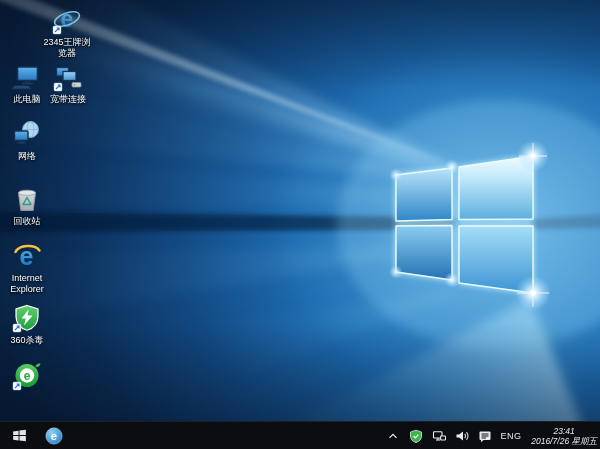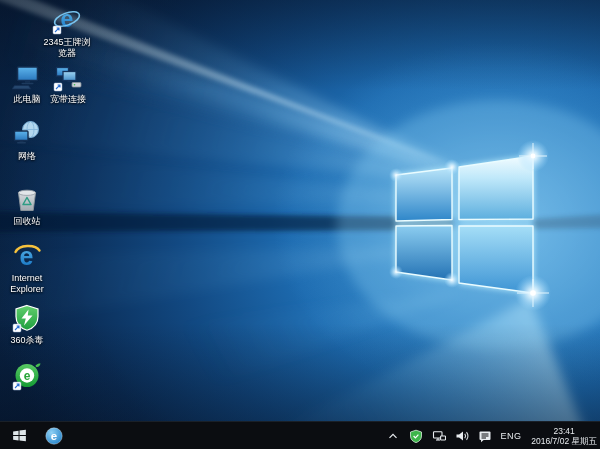--- a/index.html
+++ b/index.html
@@ -41,21 +41,21 @@
   .taskbar{
     position:absolute;left:0;right:0;bottom:0;height:28px;background:#0b0d11;
     border-top:1px solid #1a2028;display:flex;align-items:center;
   }
   .taskbar button{background:none;border:none;padding:0;margin:0;display:flex;align-items:center;justify-content:center;cursor:default;color:#e8ecef;}
   .start-btn{width:38px;height:28px;}
   .task-pin{width:32px;height:28px;}
   .tray{margin-left:auto;display:flex;align-items:center;gap:5px;height:28px;}
   .tray button{height:28px;padding:0 2px;}
   .lang{font-size:9px;letter-spacing:.4px;color:#e8ecef;}
-  .clock{flex-direction:column;align-items:flex-start;justify-content:center;line-height:10px;font-size:8.5px;color:#e8ecef;padding:0 3px !important;}
+  .clock{flex-direction:column;align-items:flex-start;justify-content:center;line-height:10px;font-size:8.5px;color:#e8ecef;padding:0 3px !important;font-style:italic;}
   .clock div{text-align:right;}
 </style>
 </head>
 <body>
 
 <div class="screen">
 
   <div class="wallpaper">
     <svg class="wp-svg" viewBox="0 0 600 449" preserveAspectRatio="none">
       <defs>
@@ -320,18 +320,18 @@
             <line x1="3.5" y1="5" x2="10.5" y2="5"></line>
             <line x1="3.5" y1="7" x2="10.5" y2="7"></line>
             <line x1="3.5" y1="9" x2="8" y2="9"></line>
           </g>
           <path d="M3 11 v2.2 l2.6-2.2 Z" fill="#e8ecef"></path>
         </svg>
       </button>
       <button class="lang">ENG</button>
       <button class="clock">
         <div>23:41</div>
-        <div>2016/7/02 星期五</div>
+        <div>2016/7/26 星期五</div>
       </button>
     </div>
   </div>
 
 </div>
 
 </body></html>

